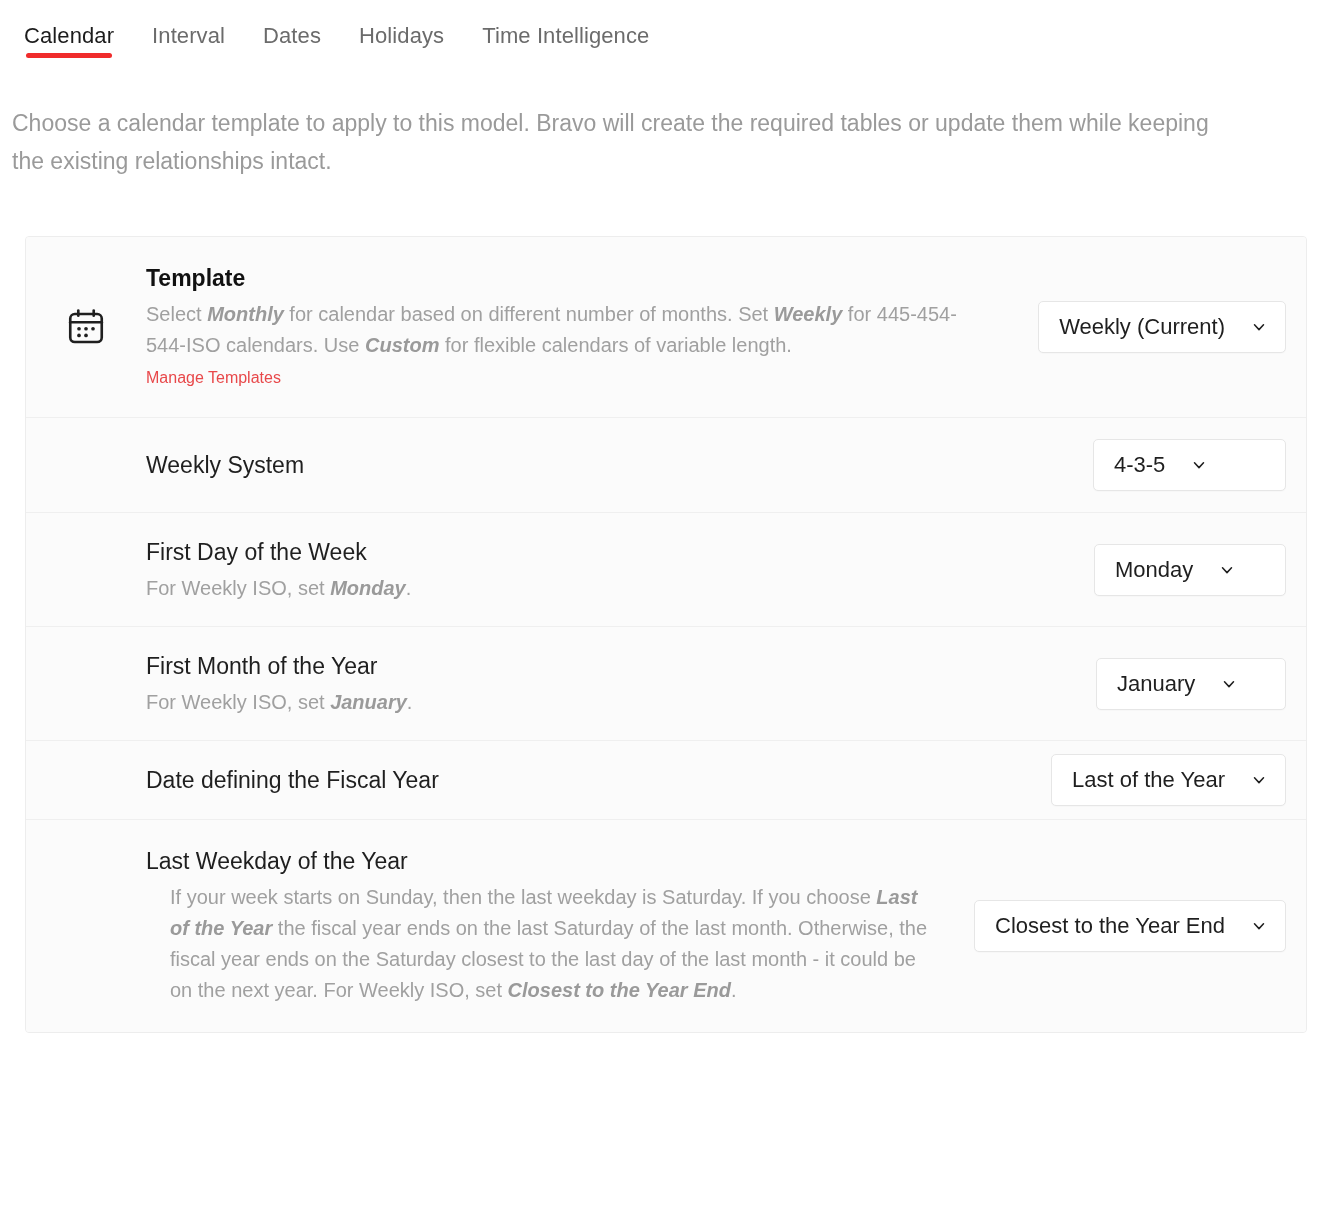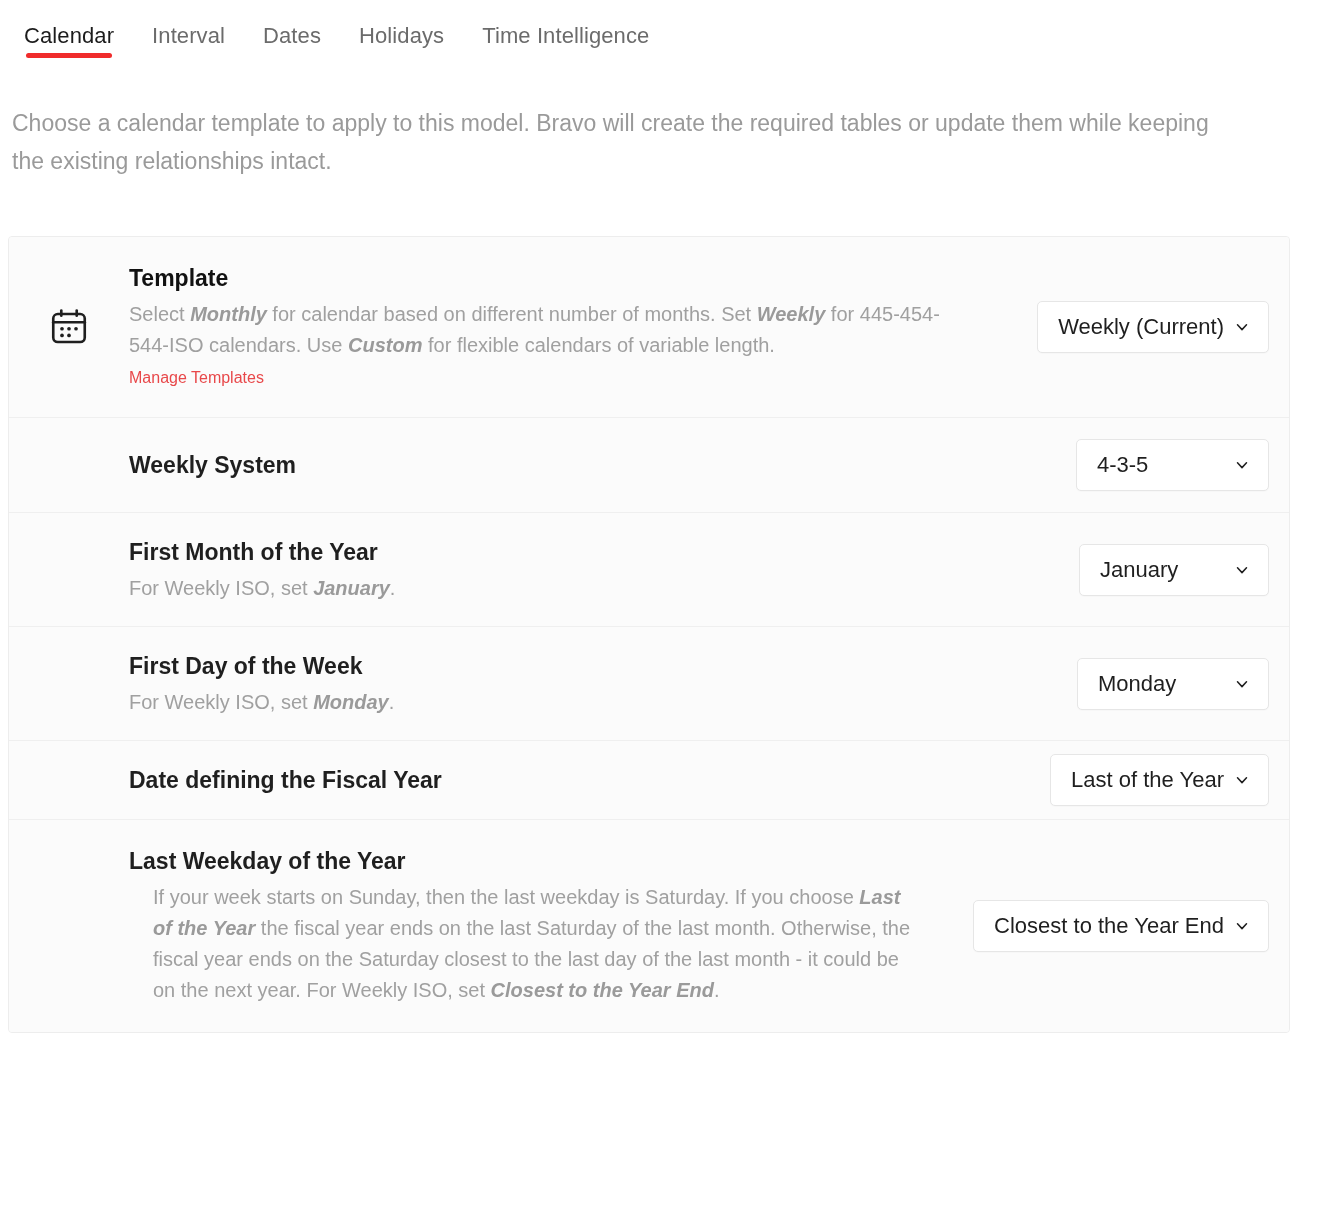--- a/index.html
+++ b/index.html
@@ -57,21 +57,21 @@
     width: 1215px;
     font-size: 23px;
     line-height: 38px;
     color: #9a9a9a;
     font-weight: 400;
   }
 
   
   .card {
     position: absolute;
-    left: 8px;
+    left: 25px;
     top: 236px;
     width: 1282px;
     background: #fbfbfb;
     border: 1px solid #ededed;
     border-radius: 4px;
     overflow: hidden;
   }
 
   .row {
     display: flex;
@@ -95,21 +95,21 @@
   .row-body {
     flex: 1 1 auto;
     padding: 22px 10px 22px 0;
     min-width: 0;
   }
 
   .row-title {
     font-size: 23px;
     line-height: 34px;
     color: #1f1f1f;
-    font-weight: 700;
+    font-weight: 400;
   }
   .row-title.bold { font-weight: bold; color: #111111; }
 
   .row-desc {
     font-size: 20px;
     line-height: 31px;
     color: #a0a0a0;
     margin-top: 4px;
     max-width: 830px;
   }
@@ -129,22 +129,22 @@
     display: flex;
     justify-content: flex-end;
     align-items: center;
     padding-left: 14px;
   }
 
   
   .dropdown {
     display: inline-flex;
     align-items: center;
-    justify-content: space-between;
-    gap: 8px;
+    justify-content: flex-start;
+    gap: 24px;
     background: #ffffff;
     border: 1px solid #e6e6e6;
     border-radius: 5px;
     padding: 12px 16px 12px 20px;
     min-height: 50px;
     cursor: pointer;
     box-shadow: 0 1px 1px rgba(0,0,0,0.02);
   }
   .dropdown .dd-value {
     font-size: 22px;
@@ -231,56 +231,56 @@
                 <polyline points="6 9 12 15.5 18 9"></polyline>
               </svg>
           </span>
         </div>
       </div>
     </div>
 
     <div class="row">
       <div class="row-icon spacer"></div>
       <div class="row-body">
+        <div class="row-title">First Day of the Week</div>
+        <div class="row-desc"><span>For Weekly ISO, set </span><em>Monday</em><span>.</span></div>
+      </div>
+      <div class="row-control">
+        <div class="dropdown" style="min-width:192px;">
+          <span class="dd-value">Monday</span>
+          <span class="chev">
+            <svg width="18" height="18" viewBox="0 0 24 24" fill="none" stroke="#1f1f1f" stroke-width="2" stroke-linecap="round" stroke-linejoin="round">
+                <polyline points="6 9 12 15.5 18 9"></polyline>
+              </svg>
+          </span>
+        </div>
+      </div>
+    </div>
+
+    <div class="row">
+      <div class="row-icon spacer"></div>
+      <div class="row-body">
         <div class="row-title">First Month of the Year</div>
         <div class="row-desc"><span>For Weekly ISO, set </span><em>January</em><span>.</span></div>
       </div>
       <div class="row-control">
         <div class="dropdown" style="min-width:190px;">
           <span class="dd-value">January</span>
           <span class="chev">
             <svg width="18" height="18" viewBox="0 0 24 24" fill="none" stroke="#1f1f1f" stroke-width="2" stroke-linecap="round" stroke-linejoin="round">
                 <polyline points="6 9 12 15.5 18 9"></polyline>
               </svg>
           </span>
         </div>
       </div>
     </div>
 
     <div class="row">
       <div class="row-icon spacer"></div>
       <div class="row-body">
-        <div class="row-title">First Day of the Week</div>
-        <div class="row-desc"><span>For Weekly ISO, set </span><em>Monday</em><span>.</span></div>
-      </div>
-      <div class="row-control">
-        <div class="dropdown" style="min-width:192px;">
-          <span class="dd-value">Monday</span>
-          <span class="chev">
-            <svg width="18" height="18" viewBox="0 0 24 24" fill="none" stroke="#1f1f1f" stroke-width="2" stroke-linecap="round" stroke-linejoin="round">
-                <polyline points="6 9 12 15.5 18 9"></polyline>
-              </svg>
-          </span>
-        </div>
-      </div>
-    </div>
-
-    <div class="row">
-      <div class="row-icon spacer"></div>
-      <div class="row-body">
         <div class="row-title">Date defining the Fiscal Year</div>
       </div>
       <div class="row-control">
         <div class="dropdown">
           <span class="dd-value">Last of the Year</span>
           <span class="chev">
             <svg width="18" height="18" viewBox="0 0 24 24" fill="none" stroke="#1f1f1f" stroke-width="2" stroke-linecap="round" stroke-linejoin="round">
                 <polyline points="6 9 12 15.5 18 9"></polyline>
               </svg>
           </span>

